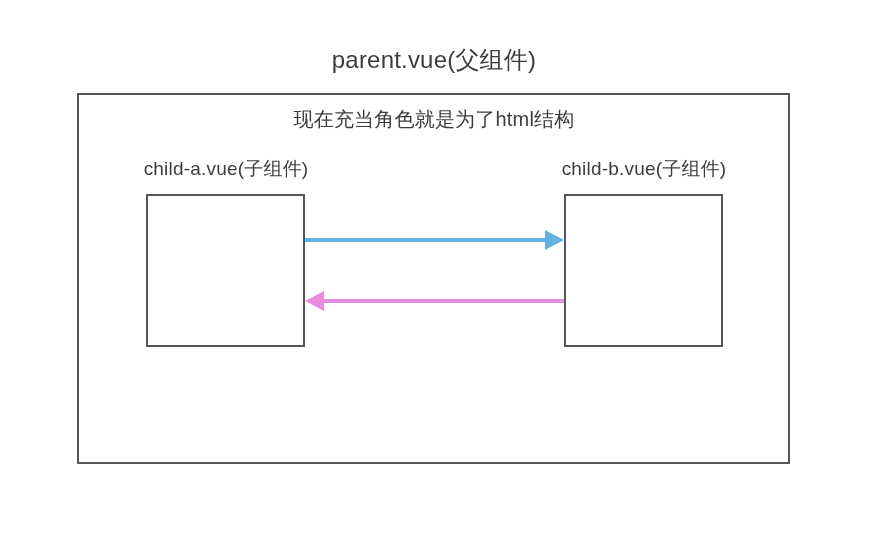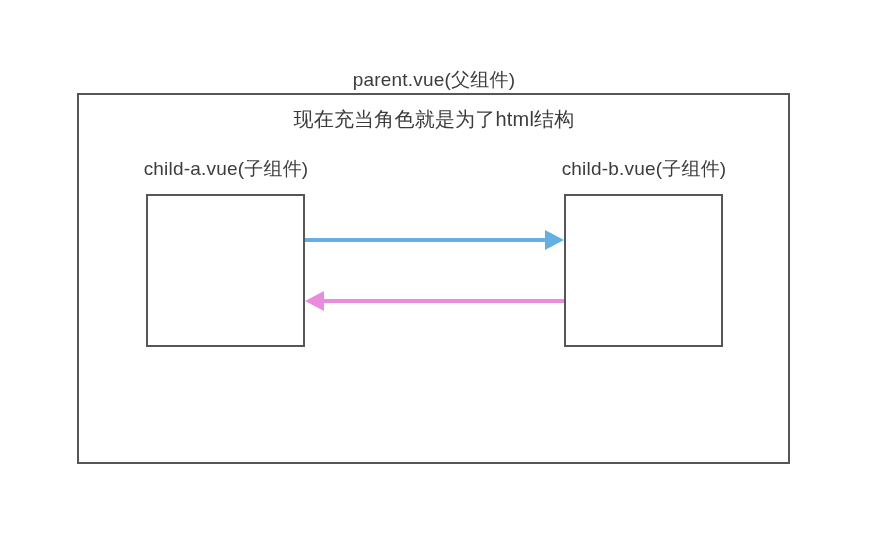--- a/index.html
+++ b/index.html
@@ -27,22 +27,22 @@
     white-space: nowrap;
     letter-spacing: 0.2px;
   }
   .label.centered {
     text-align: center;
     transform: translateX(-50%);
   }
 
   #parent-title {
     left: 434px;
-    top: 68px;
-    font-size: 19px;
+    top: 44px;
+    font-size: 24px;
   }
   #parent-note {
     left: 434px;
     top: 106px;
     font-size: 20px;
   }
   #child-a-title {
     left: 226px;
     top: 157px;
     font-size: 19px;

